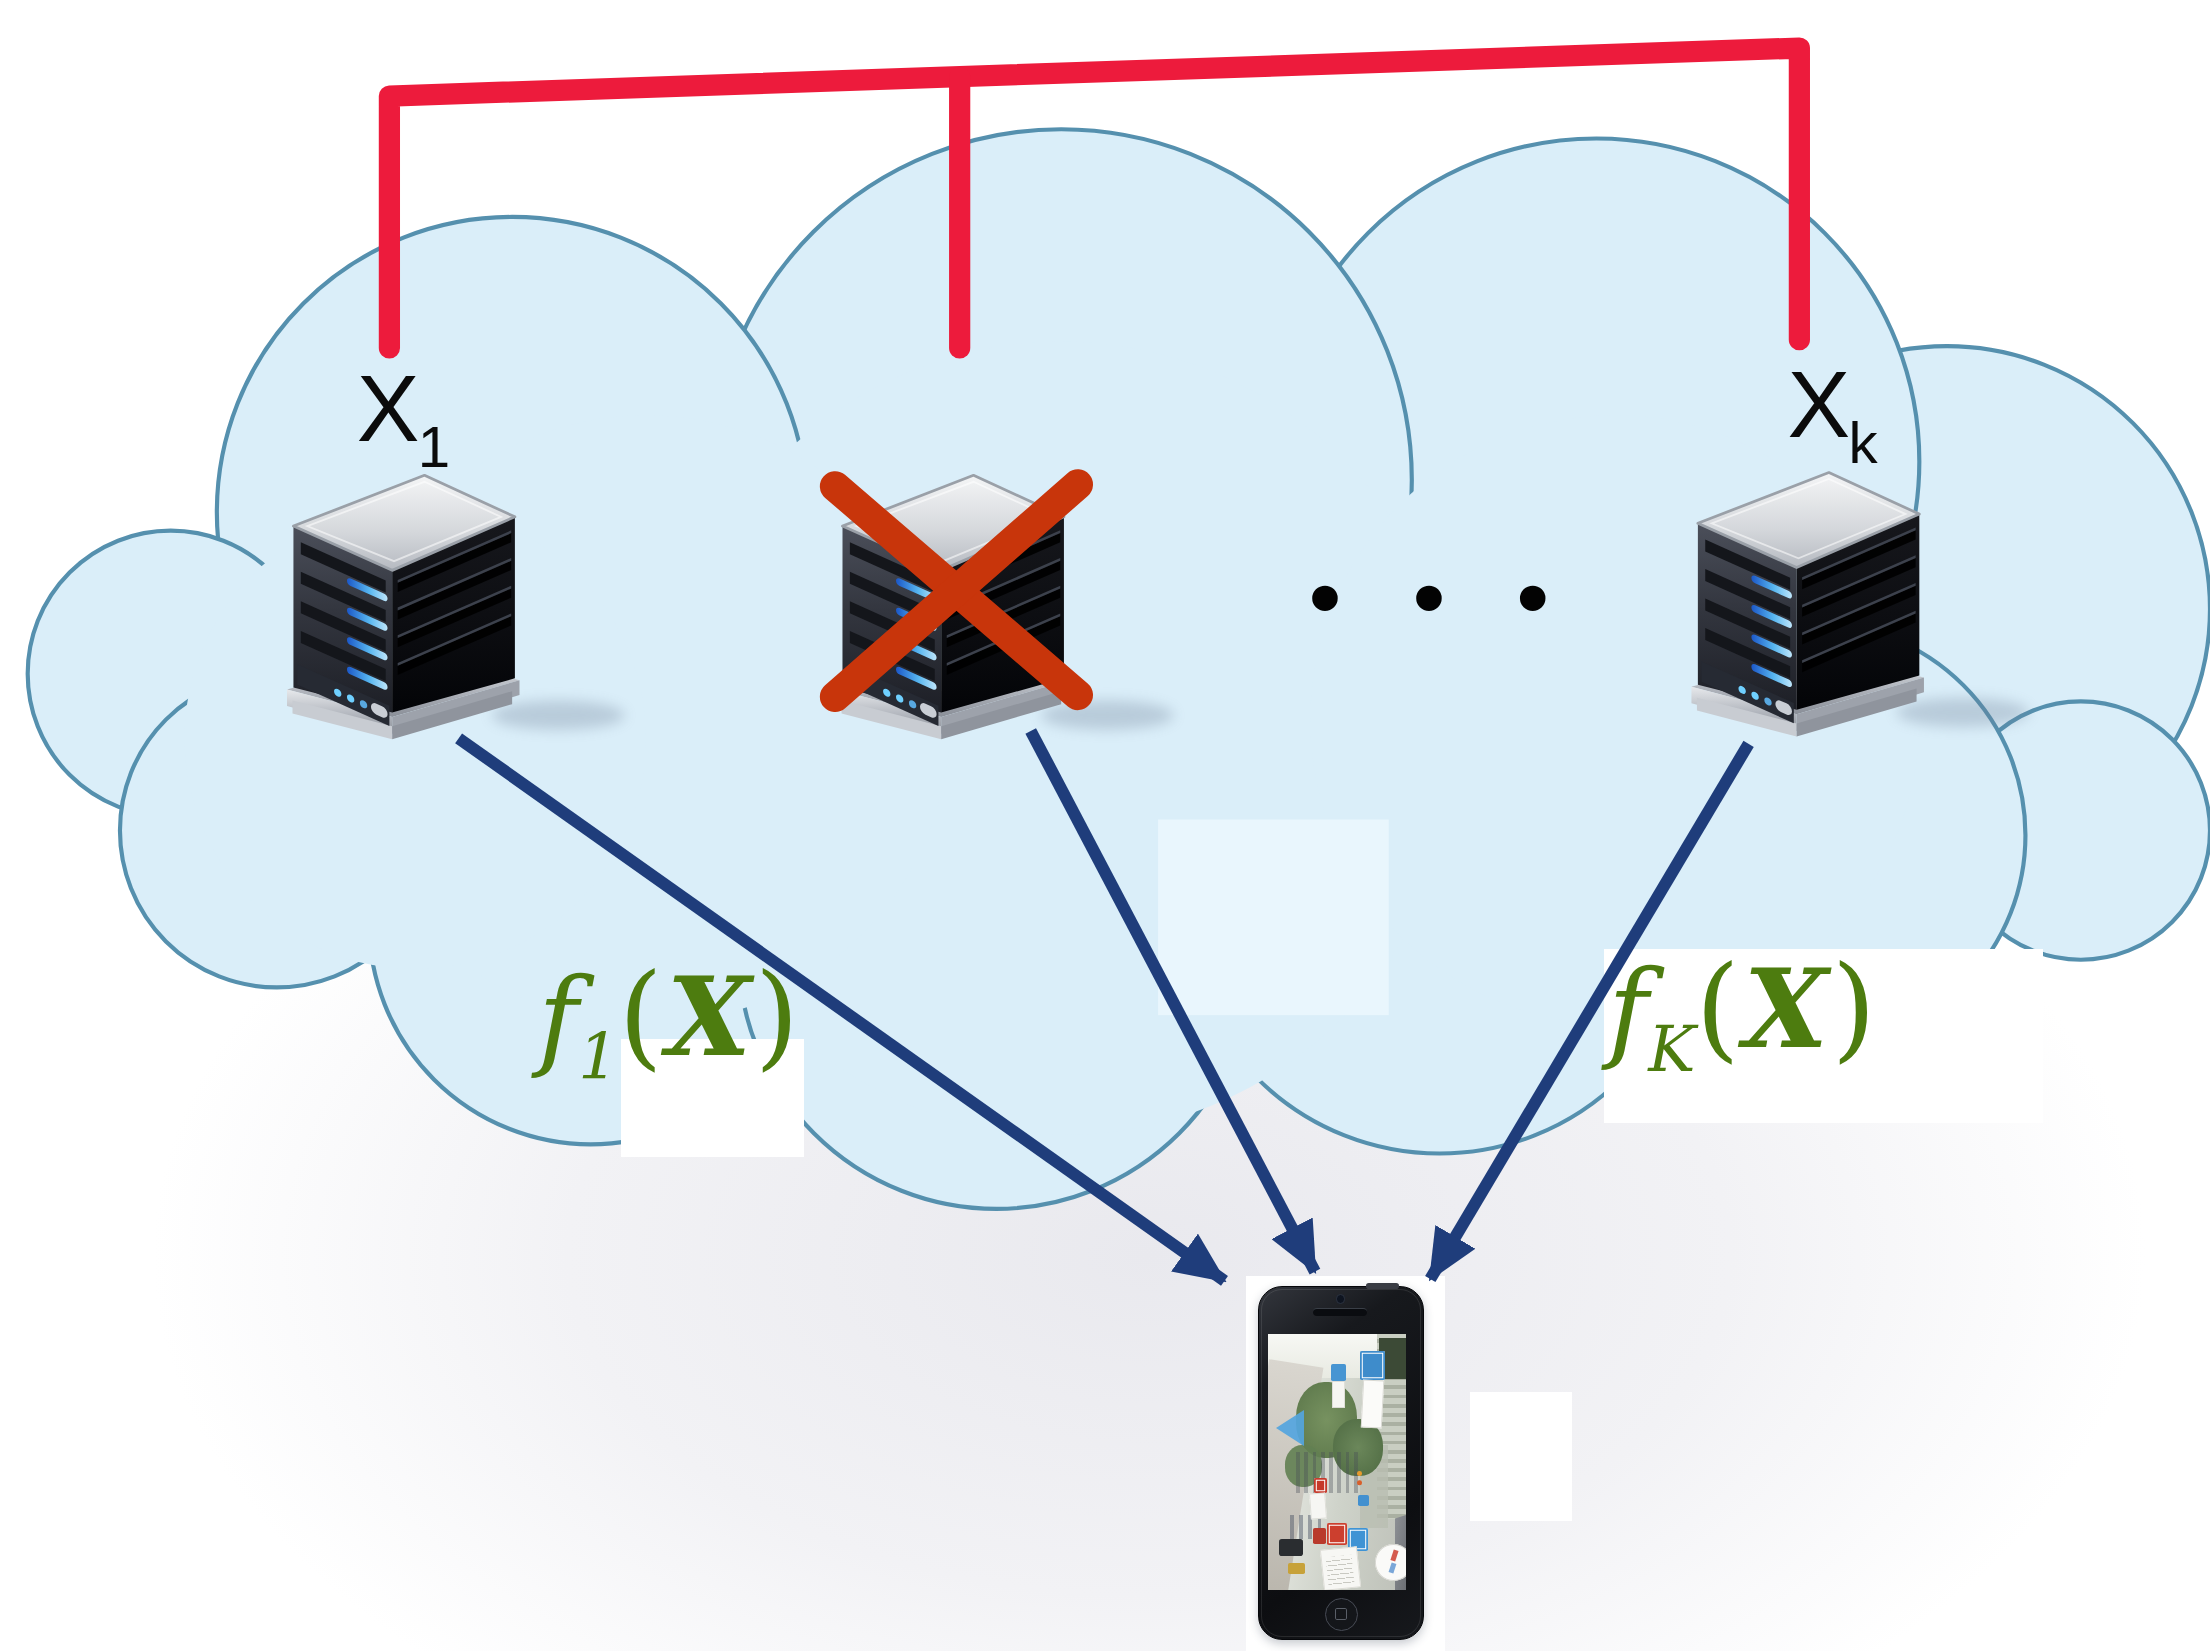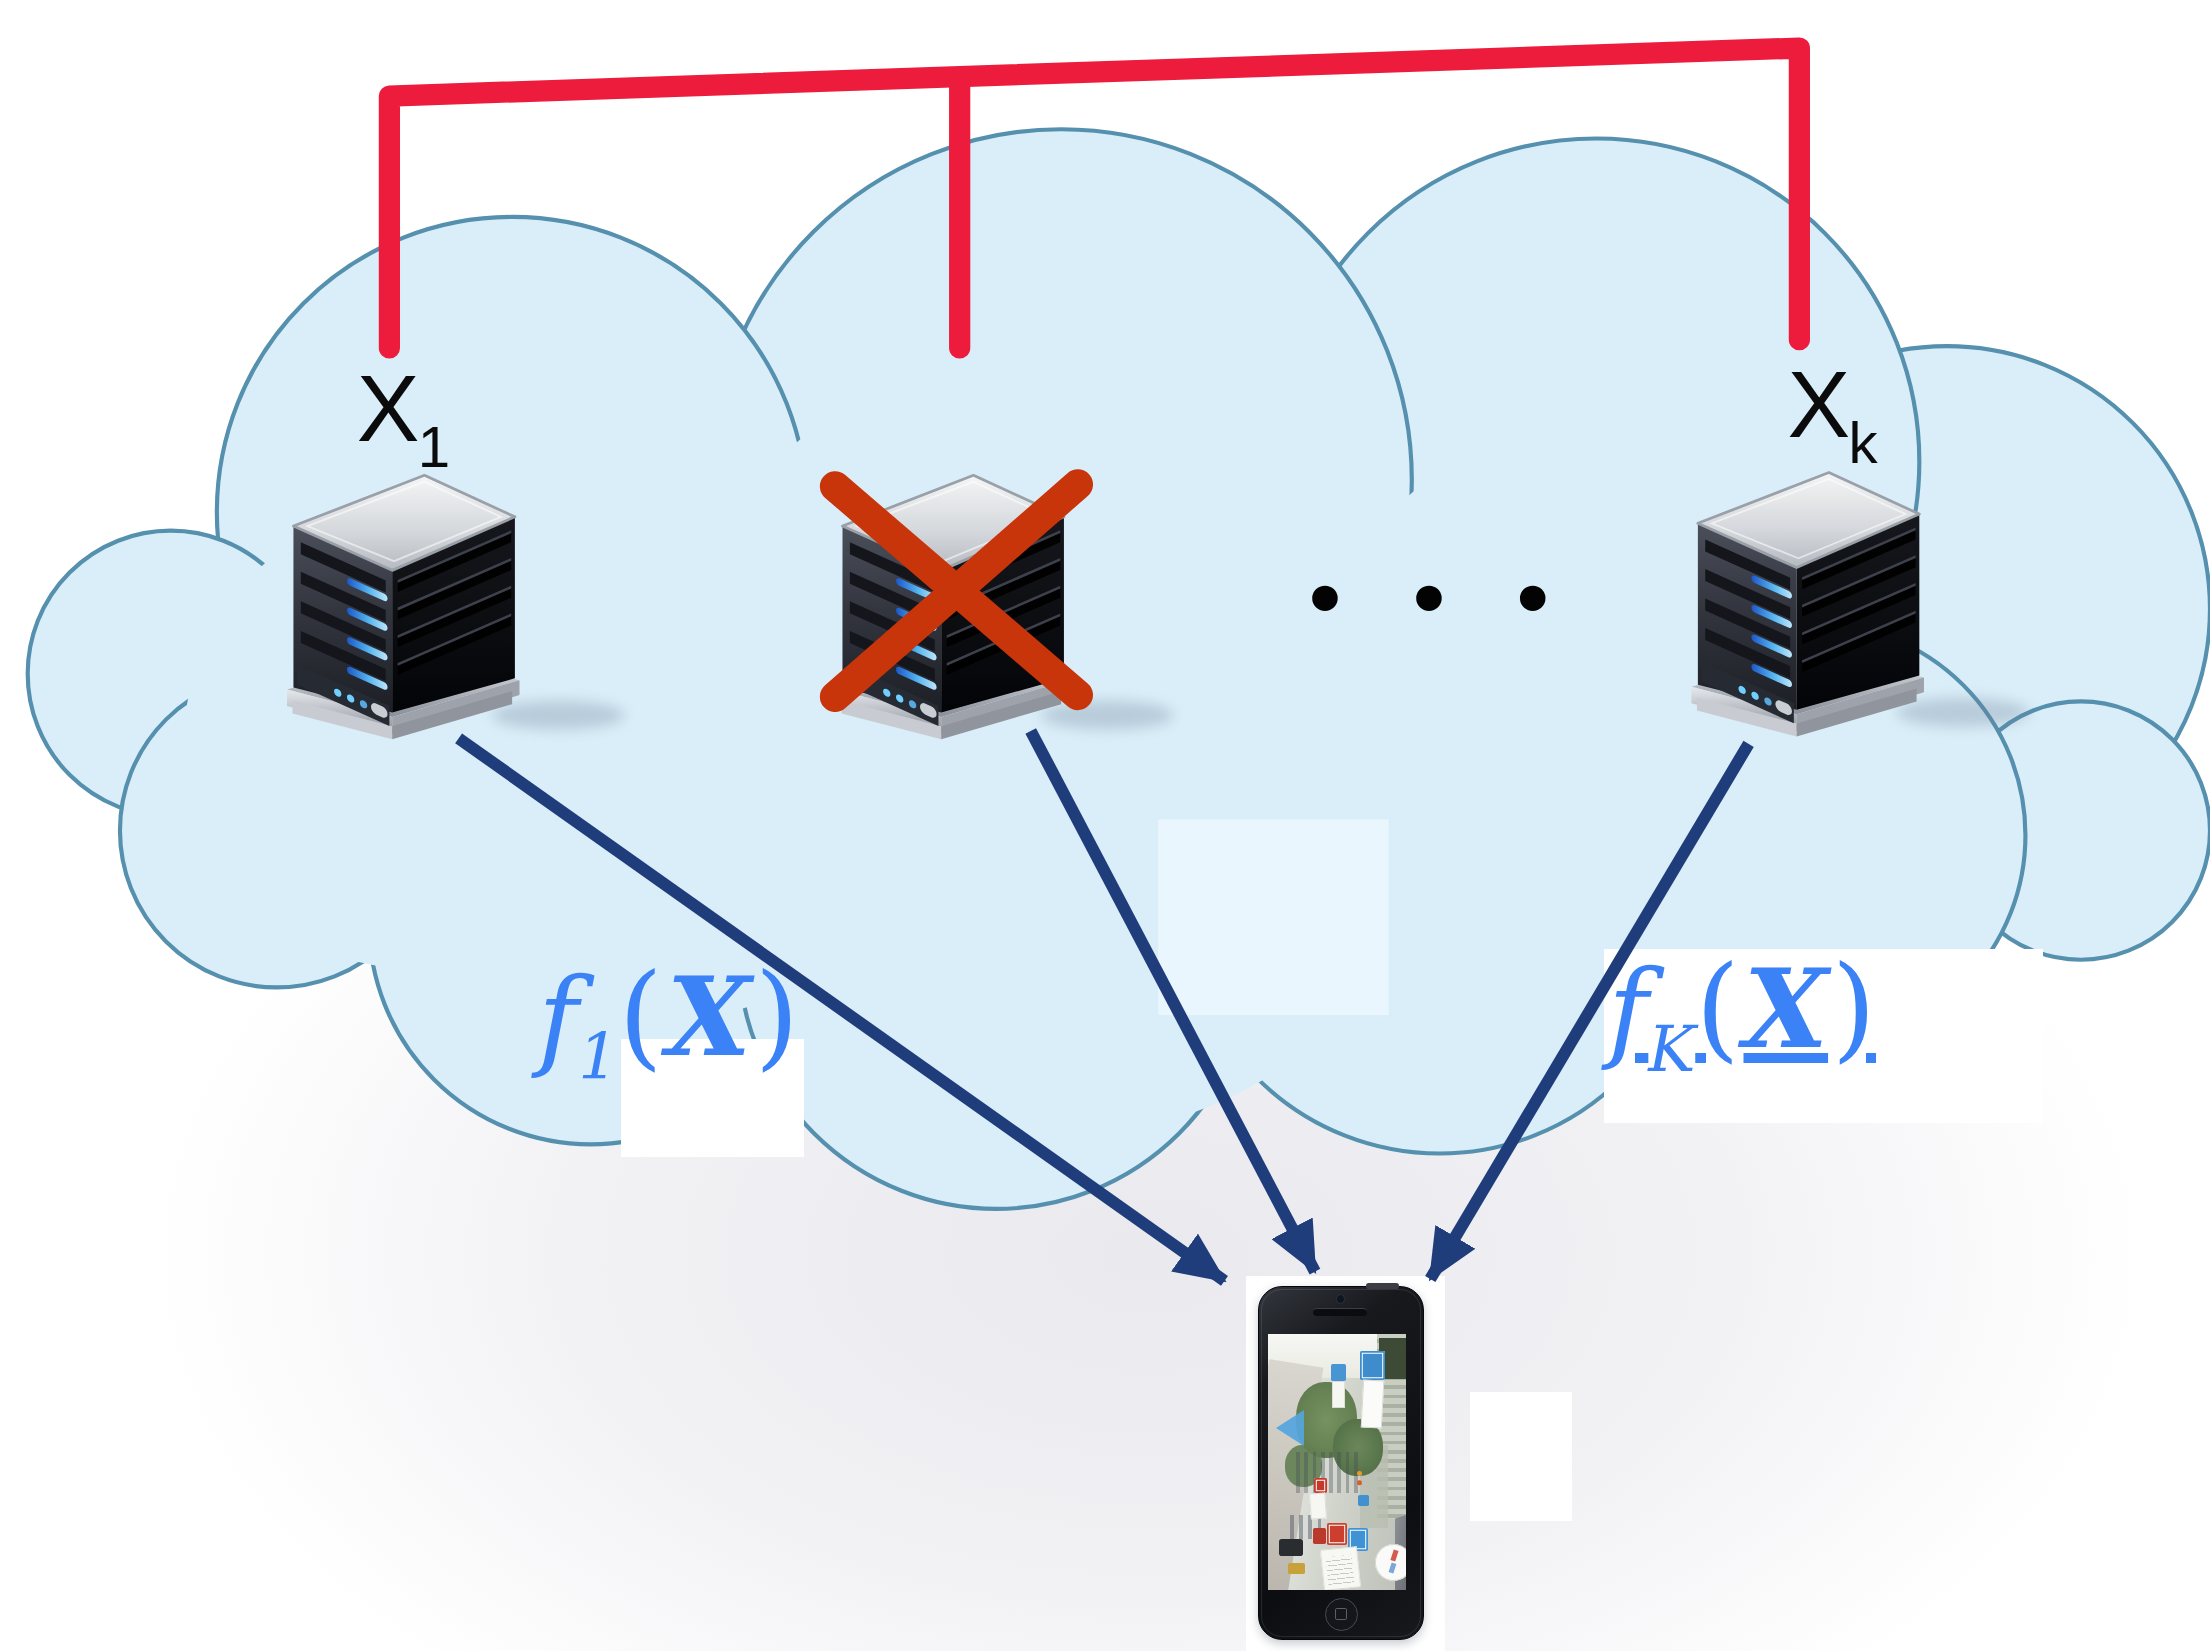--- a/index.html
+++ b/index.html
@@ -38,29 +38,29 @@
   
   .dots{
     position:absolute;z-index:4;left:1299px;top:557px;
     font-size:88px;letter-spacing:12px;color:#030303;line-height:1;
     font-family:"DejaVu Sans", sans-serif;
   }
 
   
   .flabel{
     position:absolute;z-index:3;
-    font-family:"DejaVu Serif", serif;font-size:109px;line-height:1;color:#3b82f6;
+    font-family:"DejaVu Serif", serif;font-size:109px;line-height:1;color:#4d7c0f;
     white-space:nowrap;
   }
   .flabel .fi{font-style:italic;}
   .flabel .fsub{font-style:italic;font-size:58%;vertical-align:-24px;}
   .flabel .par{font-size:104%;font-style:normal;}
   .flabel .farg{font-style:italic;font-weight:bold;padding:0 3.7px;}
   #fl1{left:538px;top:960px;}
-  #flk{left:1608px;top:952px;text-decoration:underline;}
+  #flk{left:1608px;top:952px;}
 
   
   .phone{
     position:absolute;z-index:6;left:1258px;top:1286px;width:164px;height:352px;
     background:linear-gradient(145deg,#33363d 0%,#17191d 22%,#0d0e11 70%,#17191d 100%);
     border-radius:24px;border:0.9px solid #06070a;
     box-shadow:0 3.7px 9.2px rgba(40,50,70,0.25);
   }
   .phone .frame{position:absolute;inset:1.8px;border-radius:21px;border:1.8px solid rgba(255,255,255,0.10);}
   .phone .powerbtn{position:absolute;top:-3.7px;right:24px;width:33px;height:5.5px;background:#3a3d44;border-radius:2.8px;}

